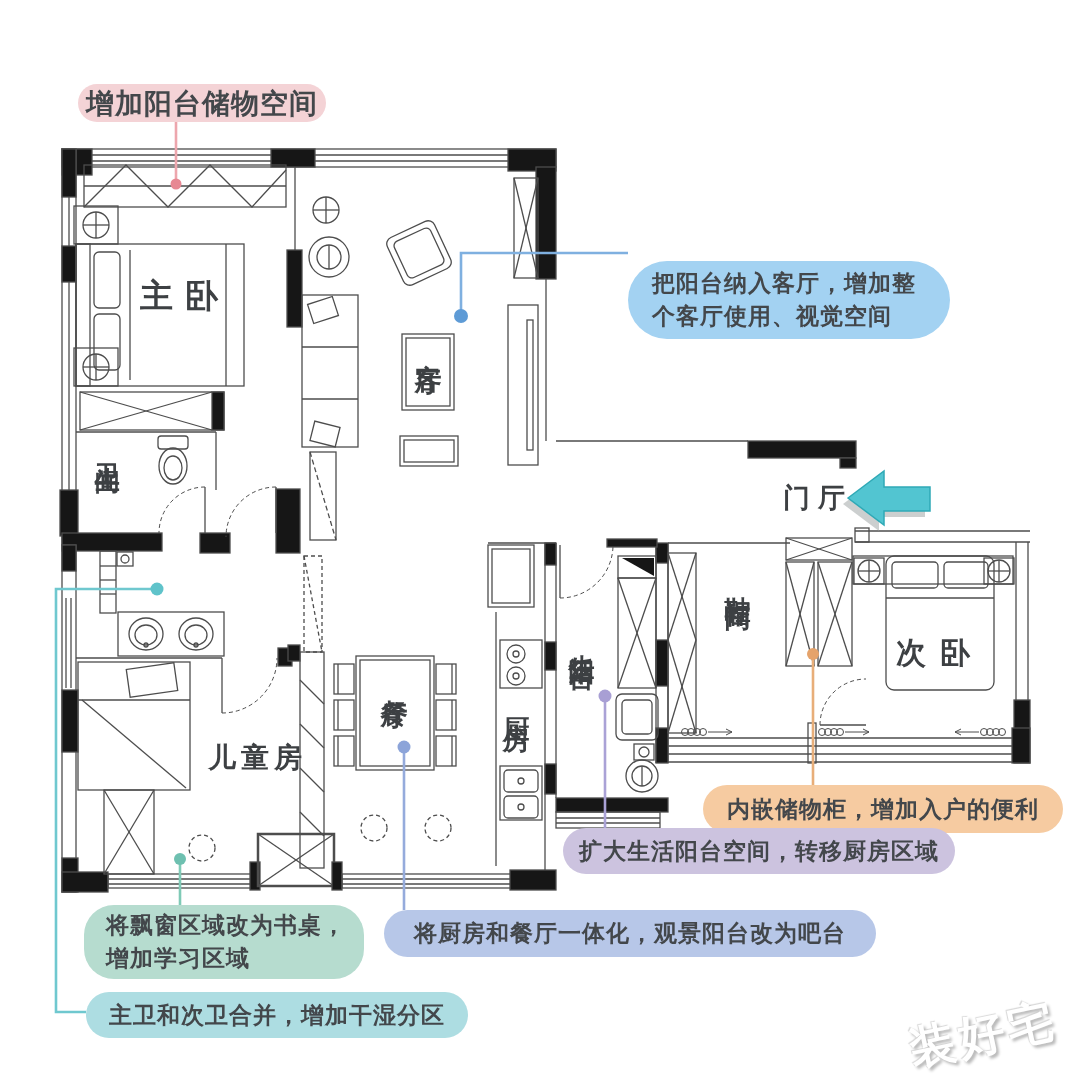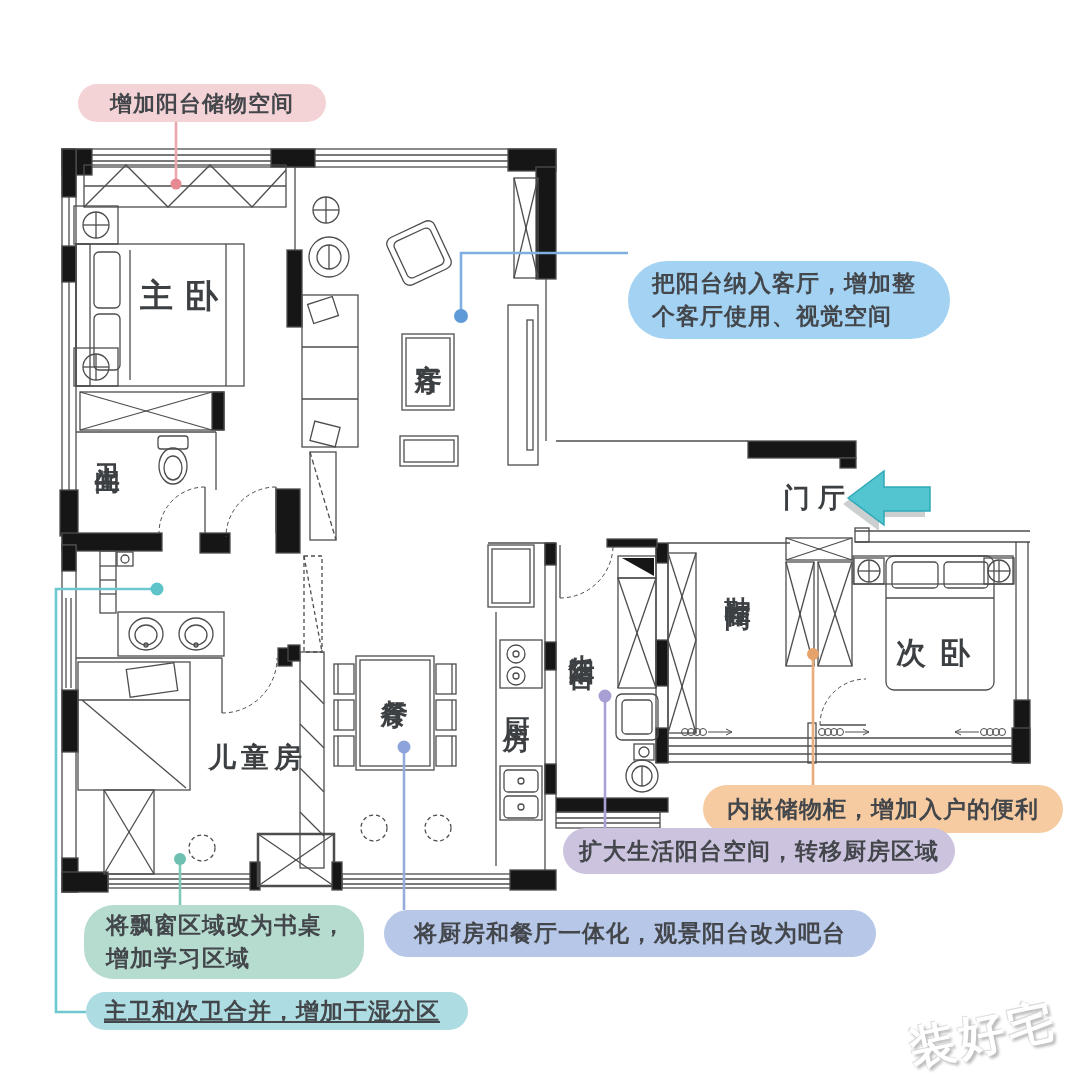--- a/index.html
+++ b/index.html
@@ -5,21 +5,21 @@
   html,body{margin:0;padding:0;background:#fff;}
   #stage{position:relative;width:1080px;height:1092px;background:#ffffff;overflow:hidden;
          font-family:"Liberation Sans","DejaVu Sans",sans-serif;}
   svg{position:absolute;left:0;top:0;}
   .lbl{position:absolute;color:#3d4043;font-weight:700;line-height:1.15;white-space:nowrap;font-family:Liberation Serif, serif;}
   .vlab{writing-mode:vertical-rl;text-orientation:upright;}
   .callout{position:absolute;display:flex;flex-direction:column;justify-content:center;
            border-radius:26px;color:#43474b;font-weight:700;letter-spacing:1px;
            font-size:23px;padding:0 18px;box-sizing:border-box;}
   .callout .cline{line-height:33px;white-space:nowrap;}
-  .c-pink{background:#f4d3d6;border-radius:20px;font-size:22px;align-items:center;}
+  .c-pink{background:#f4d3d6;border-radius:20px;font-size:28px;align-items:center;}
   .c-blue{background:#a3d2f2;border-radius:40px;}
   .c-orange{background:#f6cba1;border-radius:24px;}
   .c-purple{background:#ccc3df;border-radius:24px;}
   .c-green{background:#b6dccf;border-radius:30px;}
   .c-peri{background:#b7c7e8;border-radius:24px;}
   .c-teal{background:#addde2;border-radius:24px;}
   #watermark{position:absolute;left:908px;top:1000px;width:190px;font-size:46px;font-weight:700;
              color:#ffffff;transform:rotate(-12deg);letter-spacing:4px;
              text-shadow:2px 3px 3px #b9b9b9,-1px -1px 1px #d8d8d8;}
 </style>
@@ -423,19 +423,19 @@
 
   <div class="callout c-green" style="left:84px;top:905px;width:280px;height:74px;padding-left:22px;">
     <span class="cline">将飘窗区域改为书桌，</span>
     <span class="cline">增加学习区域</span>
   </div>
 
   <div class="callout c-peri" style="left:384px;top:910px;width:492px;height:47px;align-items:center;">
     <span class="cline">将厨房和餐厅一体化，观景阳台改为吧台</span>
   </div>
 
-  <div class="callout c-teal" style="left:86px;top:992px;width:382px;height:38px;align-items:flex-start;text-decoration:underline;">
+  <div class="callout c-teal" style="left:86px;top:992px;width:382px;height:46px;align-items:center;">
     <span class="cline">主卫和次卫合并，增加干湿分区</span>
   </div>
 
   <div id="watermark">装好宅</div>
 
 </div>
 
 </body></html>

